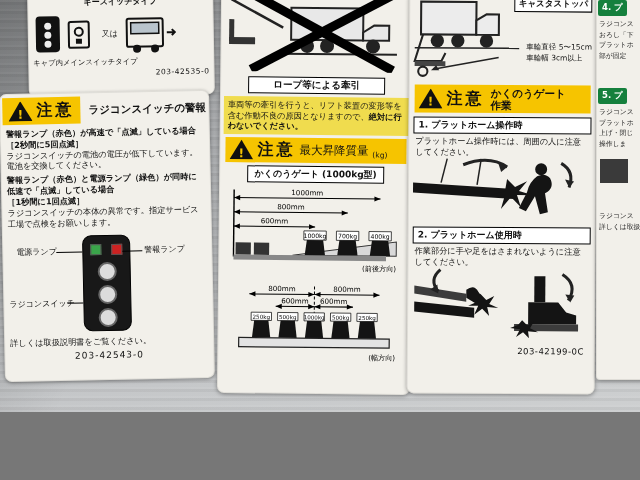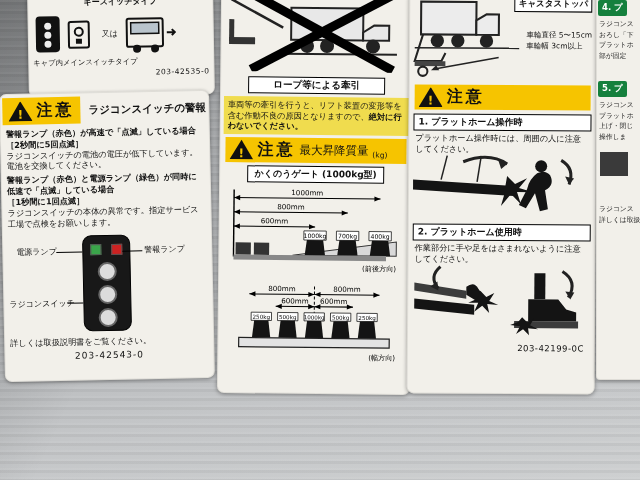--- a/index.html
+++ b/index.html
@@ -1,17 +1,17 @@
 <!DOCTYPE html>
 <html><head>
 <meta charset="utf-8">
 <style>
   html,body{margin:0;padding:0;}
   body{width:640px;height:480px;overflow:hidden;background:#777;}
-  .photo{position:relative;width:640px;height:480px;overflow:hidden;color:#111;
+  .photo{position:relative;width:640px;height:412px;overflow:hidden;color:#111;
     font-family:"DejaVu Sans","Liberation Sans",sans-serif;
     background:linear-gradient(170deg,#8f9193 0%,#a5a7a9 28%,#b3b5b7 52%,#c4c6c8 76%,#ced0d1 100%);}
   .photo::before{content:"";position:absolute;inset:0;pointer-events:none;
     background:repeating-linear-gradient(180deg,rgba(255,255,255,.05) 0 2px,rgba(0,0,0,.045) 2px 5px,rgba(255,255,255,0) 5px 9px);}
   .photo::after{content:"";position:absolute;inset:0;pointer-events:none;
     background:linear-gradient(115deg,rgba(0,0,0,.20),rgba(0,0,0,0) 30%);}
   .sticker{position:absolute;background:#f2f0ea;border-radius:7px;z-index:2;
     box-shadow:0 1px 4px rgba(0,0,0,.4), inset 0 0 0 1px rgba(0,0,0,.08);}
 
   
@@ -61,21 +61,21 @@
   .diag{display:block;margin:0 auto;}
   .diag text{fill:#000;}
   .t7{font-size:7px;}
   .t6{font-size:6px;}
   .t55{font-size:5.5px;}
 
   
   #label-right{left:408px;top:-8px;width:182px;height:398px;transform:rotate(.4deg);padding:2px 3px;}
   .caster-area{position:relative;height:88px;}
   .caster-cap{position:absolute;right:2px;top:2px;border:1.5px solid #000;font-size:8.5px;font-weight:bold;padding:1px 3px;background:#fff;}
-  .caster-specs{position:absolute;right:2px;top:36px;font-size:7.5px;line-height:1.45;}
+  .caster-specs{position:absolute;right:2px;top:48px;font-size:7.5px;line-height:1.45;}
   .gw-titles{display:flex;flex-direction:column;line-height:1.15;font-weight:bold;font-size:10.5px;padding-left:2px;}
   .sec-title{border:1.5px solid #000;margin:4px 2px 2px;padding:1px 4px;font-size:9px;font-weight:bold;background:#fff;}
   .sec-body{font-size:8.2px;padding:0 4px;line-height:1.3;}
   .gpart{text-align:right;font-size:8.5px;padding-right:8px;letter-spacing:.5px;margin-top:2px;}
 
   
   #label-edge{left:596px;top:-8px;width:58px;height:384px;border-radius:4px;padding:4px 0 0 0;}
   .badge{background:#15803d;color:#fff;font-size:8.5px;font-weight:bold;padding:2px 4px;margin:4px 2px 3px;width:fit-content;border-radius:2px;white-space:nowrap;}
   .elines{font-size:6.8px;color:#222;padding:0 3px;line-height:1.55;}
   .elines span{display:block;white-space:nowrap;}
@@ -274,20 +274,24 @@
         <div>車輪直径 5〜15cm</div>
         <div>車輪幅 3cm以上</div>
       </div>
     </div>
 
     <div class="chdr">
       <span class="tri">
           <i>!</i>
         </span>
       <span class="cword">注意</span>
+      <span class="gw-titles">
+        <span>かくのうゲート</span>
+        <span>作業</span>
+      </span>
     </div>
 
     <div class="sec-title">1. プラットホーム操作時</div>
     <div class="sec-body">プラットホーム操作時には、周囲の人に注意してください。</div>
     <svg viewBox="0 0 176 62" width="176" height="62">
       <line x1="36" y1="2" x2="30" y2="26" stroke="#222" stroke-width="1.5"></line>
       <line x1="70" y1="2" x2="66" y2="28" stroke="#222" stroke-width="1.5"></line>
       <polygon points="2,26 104,32 104,42 2,36" fill="#141414"></polygon>
       <polygon points="96,22 104,30 116,24 108,34 122,38 106,38 110,50 100,40 90,52 94,38 80,38 94,34" fill="#141414"></polygon>
       <circle cx="130" cy="12" r="6" fill="#141414"></circle>
@@ -318,21 +322,21 @@
   </div>
 
   <div class="sticker" id="label-edge">
     <div class="badge">4. プ</div>
     <div class="elines">
       <span>ラジコンス</span>
       <span>おろし「下</span>
       <span>プラットホ</span>
       <span>部が固定</span>
     </div>
-    <div class="badge" style="margin-top:20px;">5. プ</div>
+    <div class="badge" style="margin-top:27px;">5. プ</div>
     <div class="elines">
       <span>ラジコンス</span>
       <span>プラットホ</span>
       <span>上げ・閉じ</span>
       <span>操作しま</span>
     </div>
     <div class="ebox"></div>
     <div class="elines" style="margin-top:28px;">
       <span>ラジコンス</span>
       <span>詳しくは取扱</span>

